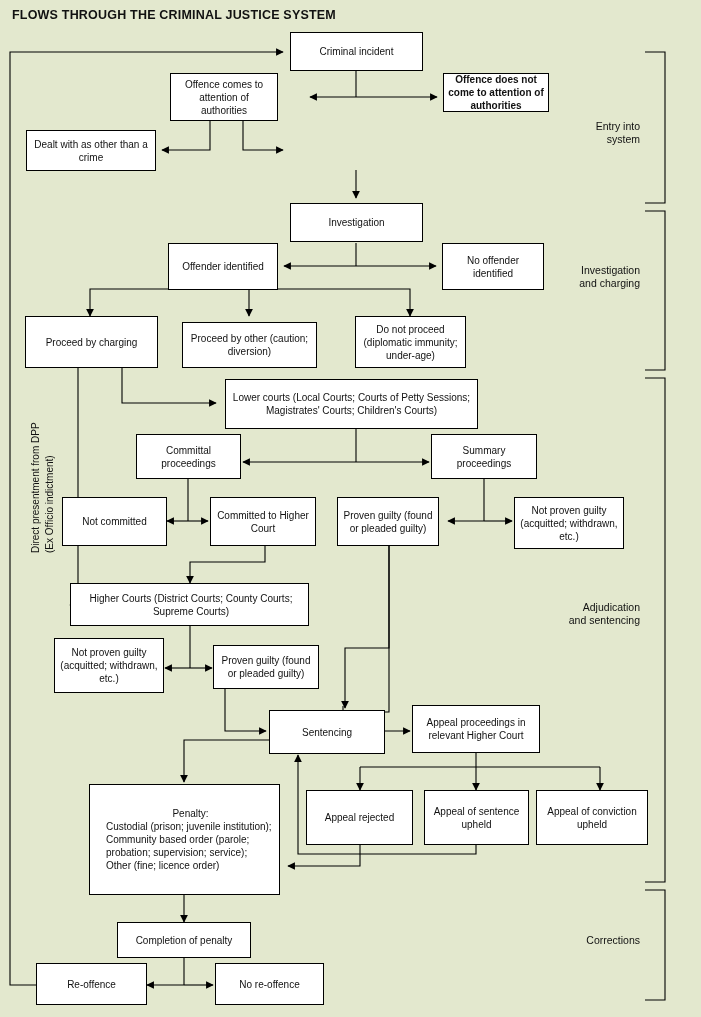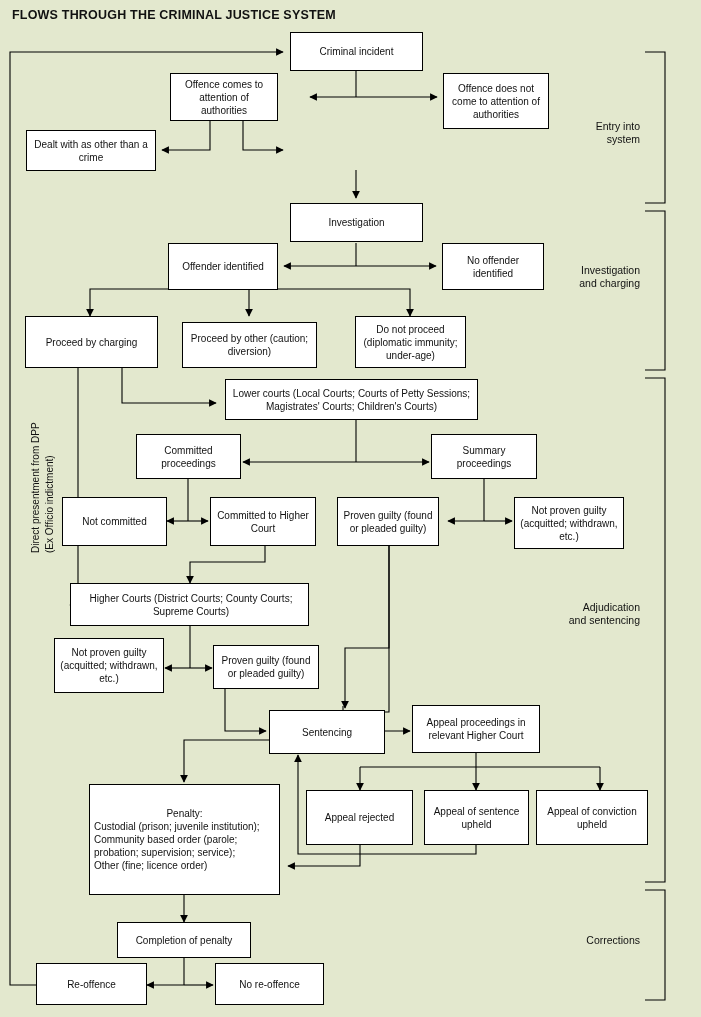--- a/index.html
+++ b/index.html
@@ -19,21 +19,21 @@
   .node{
     position:absolute;
     background:#fff;
     border:1px solid #000;
     box-sizing:border-box;
     display:flex;align-items:center;justify-content:center;
     text-align:center;
     font-size:10px;color:#111;line-height:13px;
     padding:2px 4px;
   }
-  .node.left{justify-content:flex-start;text-align:left;padding-left:4px;}
+  .node.left{justify-content:flex-start;text-align:left;padding-left:16px;}
   .bracket-label{
     position:absolute;
     font-size:10.5px;color:#111;line-height:13px;
     text-align:right;
   }
   .vlabel{
     position:absolute;
     font-size:10px;color:#111;line-height:12px;
     transform-origin:0 0;
     white-space:nowrap;
@@ -131,40 +131,40 @@
       <path d="M 645 378 L 665 378 L 665 882 L 645 882"></path>
 
       <path d="M 645 890 L 665 890 L 665 1000 L 645 1000"></path>
     </g>
   </svg>
 
   <div class="node" style="left:290px;top:32px;width:133px;height:39px;">Criminal incident</div>
 
   <div class="node" style="left:170px;top:73px;width:108px;height:48px;">Offence comes to attention of authorities</div>
 
-  <div class="node" style="left:443px;top:73px;width:106px;height:56px;">Offence does not come to attention of authorities</div>
+  <div class="node" style="left:443px;top:73px;width:106px;height:39px;font-weight:bold;">Offence does not come to attention of authorities</div>
 
   <div class="node" style="left:26px;top:130px;width:130px;height:41px;">Dealt with as other than a crime</div>
 
 
   <div class="node" style="left:290px;top:203px;width:133px;height:39px;">Investigation</div>
 
   <div class="node" style="left:168px;top:243px;width:110px;height:47px;">Offender identified</div>
 
   <div class="node" style="left:25px;top:316px;width:133px;height:52px;">Proceed by charging</div>
 
   <div class="node" style="left:442px;top:243px;width:102px;height:47px;">No offender identified</div>
 
   <div class="node" style="left:182px;top:322px;width:135px;height:46px;">Proceed by other (caution; diversion)</div>
 
   <div class="node" style="left:355px;top:316px;width:111px;height:52px;">Do not proceed (diplomatic immunity; under-age)</div>
 
-  <div class="node" style="left:225px;top:379px;width:253px;height:41px;">Lower courts (Local Courts; Courts of Petty Sessions; Magistrates' Courts; Children's Courts)</div>
-
-  <div class="node" style="left:136px;top:434px;width:105px;height:45px;">Committed proceedings</div>
+  <div class="node" style="left:225px;top:379px;width:253px;height:50px;">Lower courts (Local Courts; Courts of Petty Sessions; Magistrates' Courts; Children's Courts)</div>
+
+  <div class="node" style="left:136px;top:434px;width:105px;height:45px;">Committal proceedings</div>
 
   <div class="node" style="left:431px;top:434px;width:106px;height:45px;">Summary proceedings</div>
 
   <div class="node" style="left:62px;top:497px;width:105px;height:49px;">Not committed</div>
 
   <div class="node" style="left:210px;top:497px;width:106px;height:49px;">Committed to Higher Court</div>
 
   <div class="node" style="left:337px;top:497px;width:102px;height:49px;">Proven guilty (found or pleaded guilty)</div>
 
   <div class="node" style="left:514px;top:497px;width:110px;height:52px;">Not proven guilty (acquitted; withdrawn, etc.)</div>

